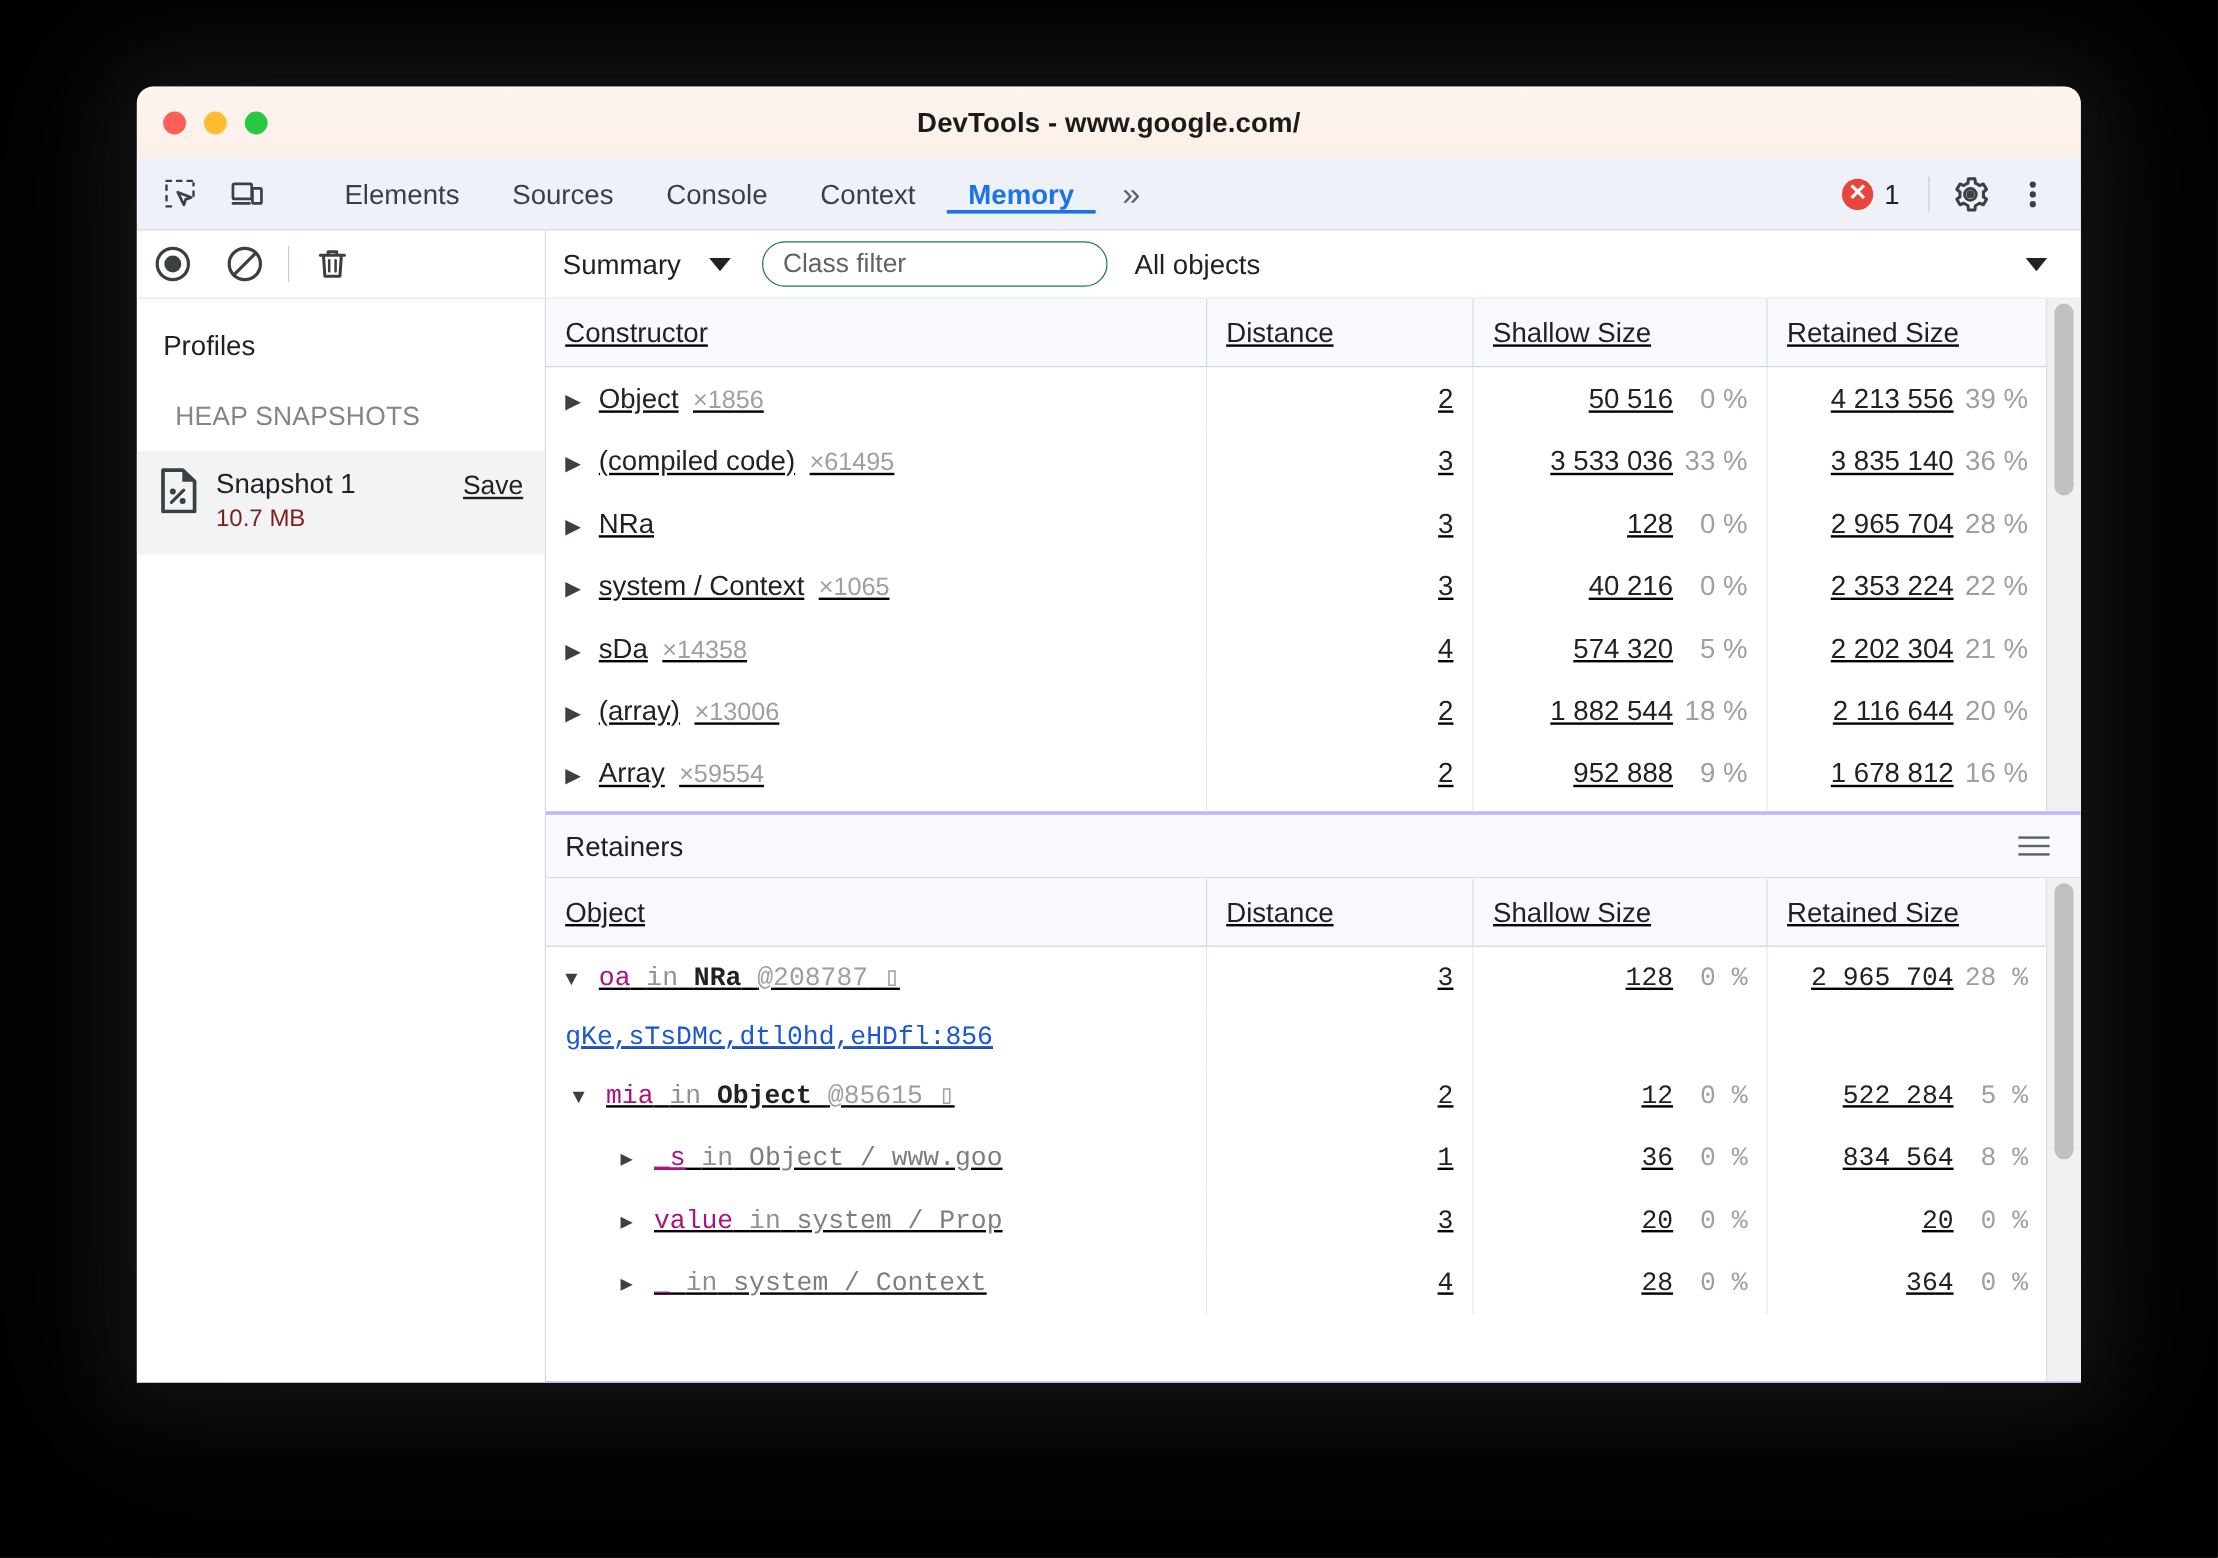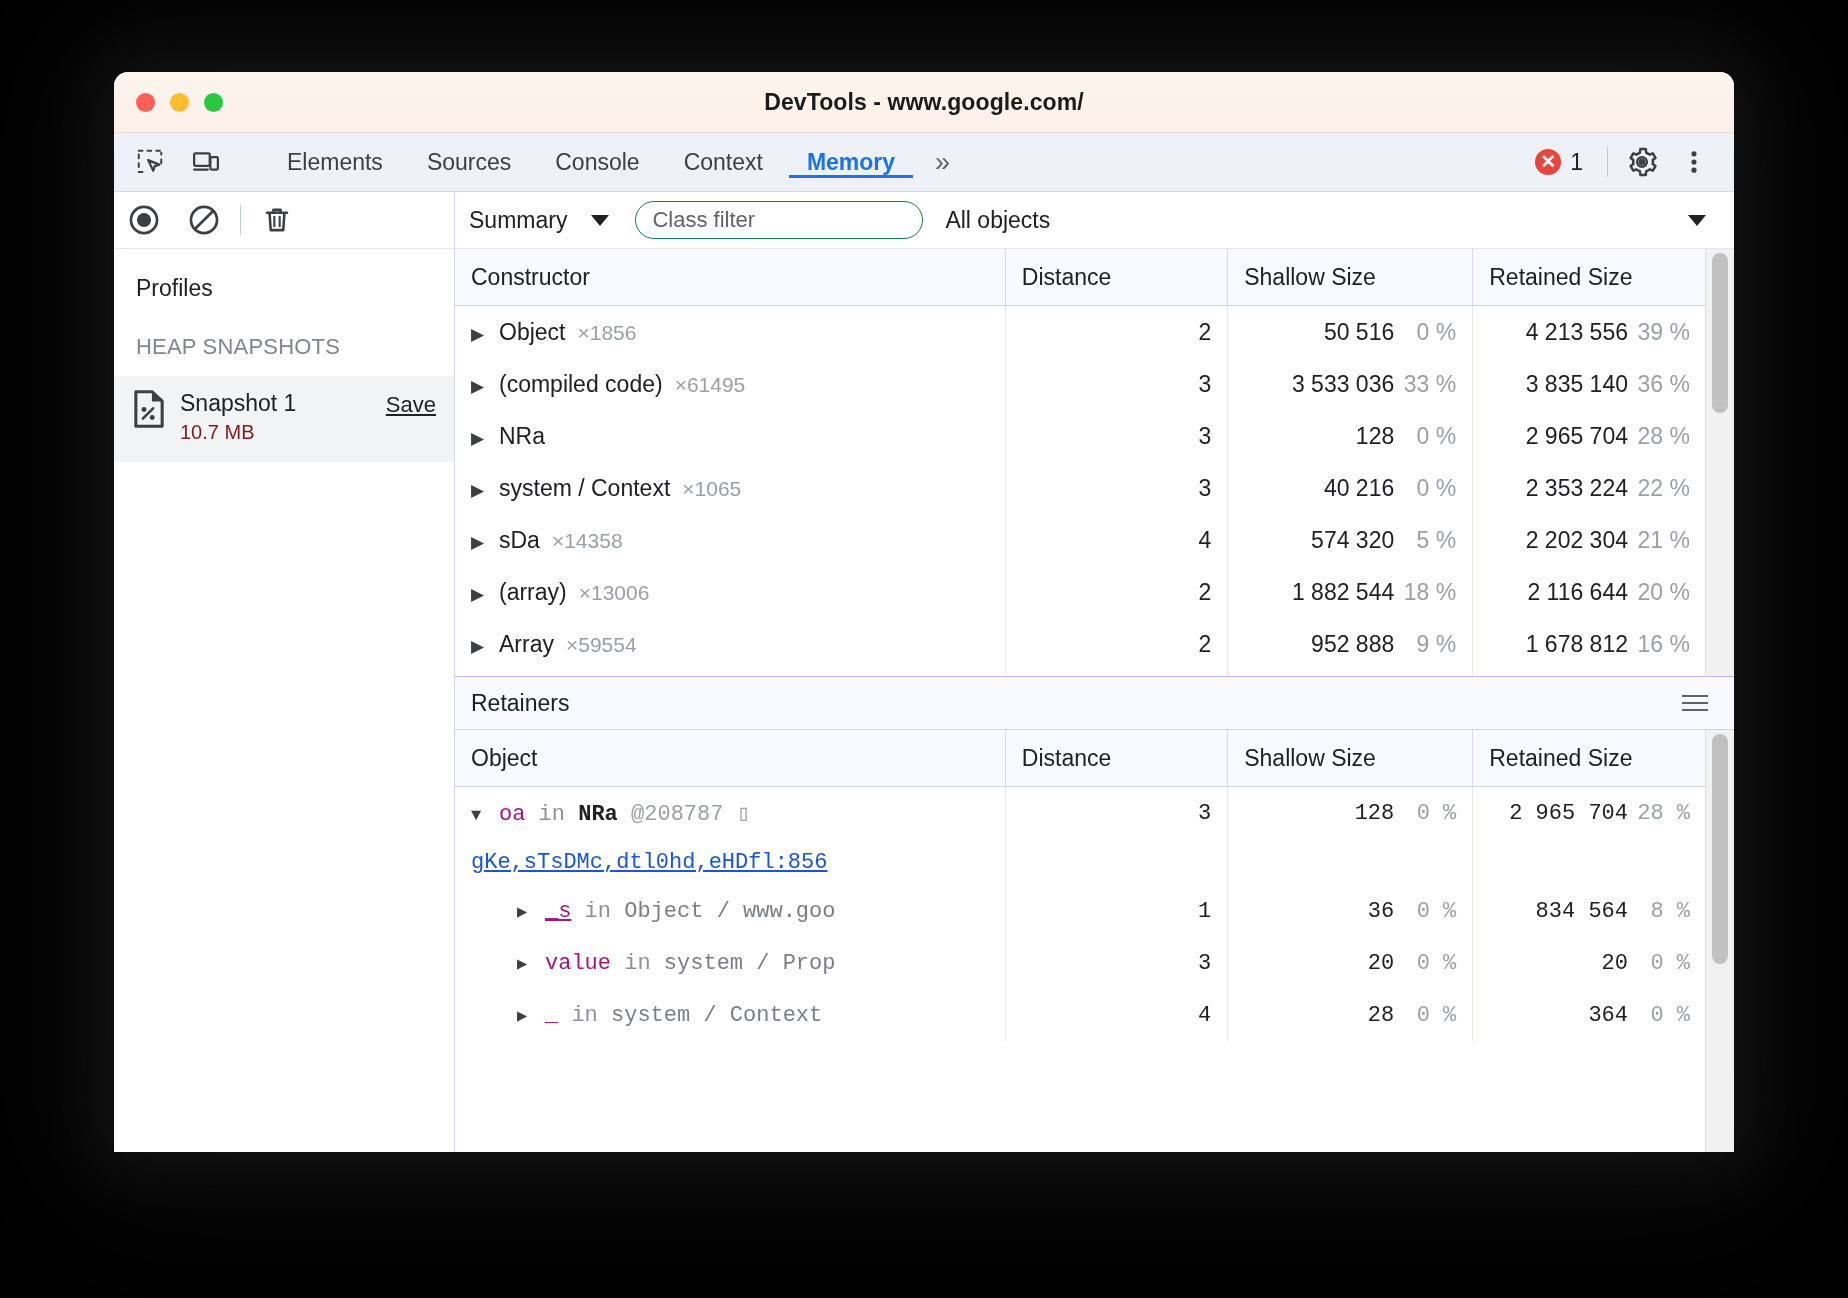--- a/index.html
+++ b/index.html
@@ -185,21 +185,21 @@
     margin: 0 6px;
   }
   #profiles-label {
     font-size: 23px;
     color: #202124;
     padding: 26px 0 0 22px;
   }
   #heap-label {
     font-size: 22px;
     color: #80868b;
-    padding: 32px 0 0 22px;
+    padding: 32px 0 0 32px;
     letter-spacing: 0.2px;
   }
   #snapshot-item {
     margin-top: 16px;
     background: #f1f3f4;
     padding: 14px 18px 18px 18px;
     display: flex;
     align-items: flex-start;
     gap: 14px;
     cursor: pointer;
@@ -267,22 +267,23 @@
     font-size: 23px;
     color: #202124;
     cursor: pointer;
   }
   #objects-select .caret { margin-left: auto; margin-right: 28px; }
 
   
   .grid-wrap {
     position: relative;
     background: #fff;
-    border-bottom: 1px solid #c4b5fd;
+    border-bottom: 3px solid #c4b5fd;
     overflow: hidden;
+    text-decoration: underline;
   }
   #constructor-wrap { height: 427px; }
   .grid {
     width: calc(100% - 28px);
     border-collapse: collapse;
     table-layout: fixed;
   }
   .grid th {
     background: #f8f9fd;
     border-bottom: 1px solid #cfd5e2;
@@ -612,20 +613,26 @@
                   <td class="col-shallow num"><span>128</span><span class="pct">0 %</span></td>
                   <td class="col-retained num"><span>2 965 704</span><span class="pct">28 %</span></td>
                 </tr>
                 <tr class="mono r-url-row">
                   <td class="col-name"><span class="r-link">gKe,sTsDMc,dtl0hd,eHDfl:856</span></td>
                   <td class="col-dist"></td>
                   <td class="col-shallow"></td>
                   <td class="col-retained"></td>
                 </tr>
                 <tr class="mono">
+                  <td class="col-name indent1"><span class="tri">▼</span><span class="r-prop">mia</span> <span class="r-in">in</span> <span class="r-cls">Object</span> <span class="r-id">@85615</span><span class="r-box"> ▯</span></td>
+                  <td class="col-dist num">2</td>
+                  <td class="col-shallow num"><span>12</span><span class="pct">0 %</span></td>
+                  <td class="col-retained num"><span>522 284</span><span class="pct">5 %</span></td>
+                </tr>
+                <tr class="mono">
                   <td class="col-name indent2"><span class="tri">▶</span><span class="r-prop u">_s</span> <span class="r-in">in</span> <span class="r-dim">Object / www.goo</span></td>
                   <td class="col-dist num">1</td>
                   <td class="col-shallow num"><span>36</span><span class="pct">0 %</span></td>
                   <td class="col-retained num"><span>834 564</span><span class="pct">8 %</span></td>
                 </tr>
                 <tr class="mono">
                   <td class="col-name indent2"><span class="tri">▶</span><span class="r-prop">value</span> <span class="r-in">in</span> <span class="r-dim">system / Prop</span></td>
                   <td class="col-dist num">3</td>
                   <td class="col-shallow num"><span>20</span><span class="pct">0 %</span></td>
                   <td class="col-retained num"><span>20</span><span class="pct">0 %</span></td>

